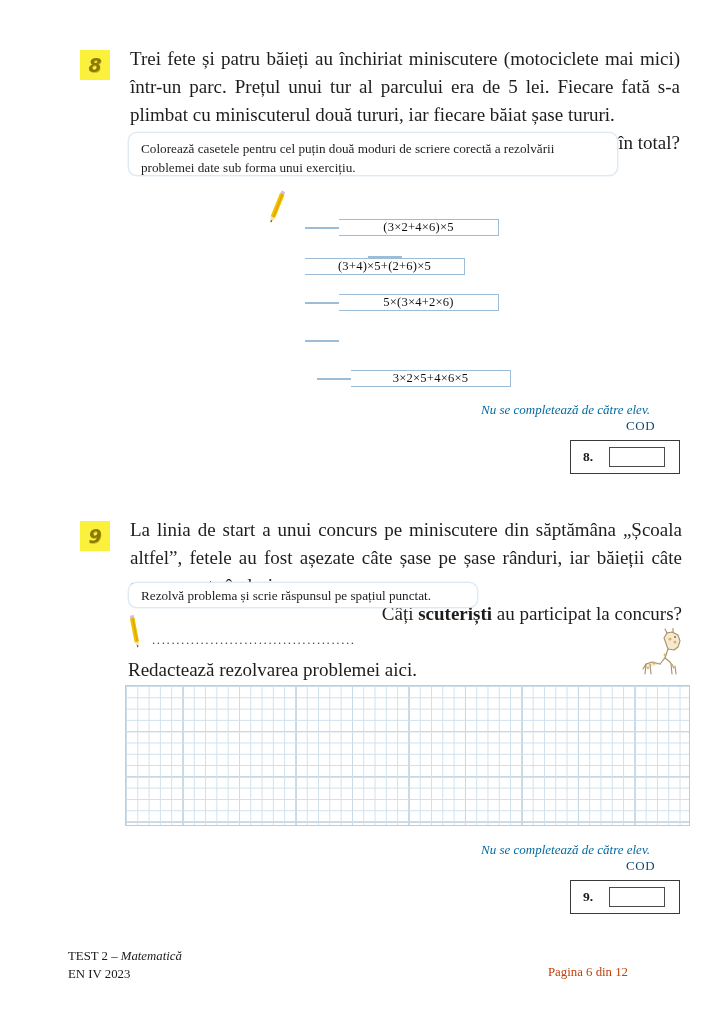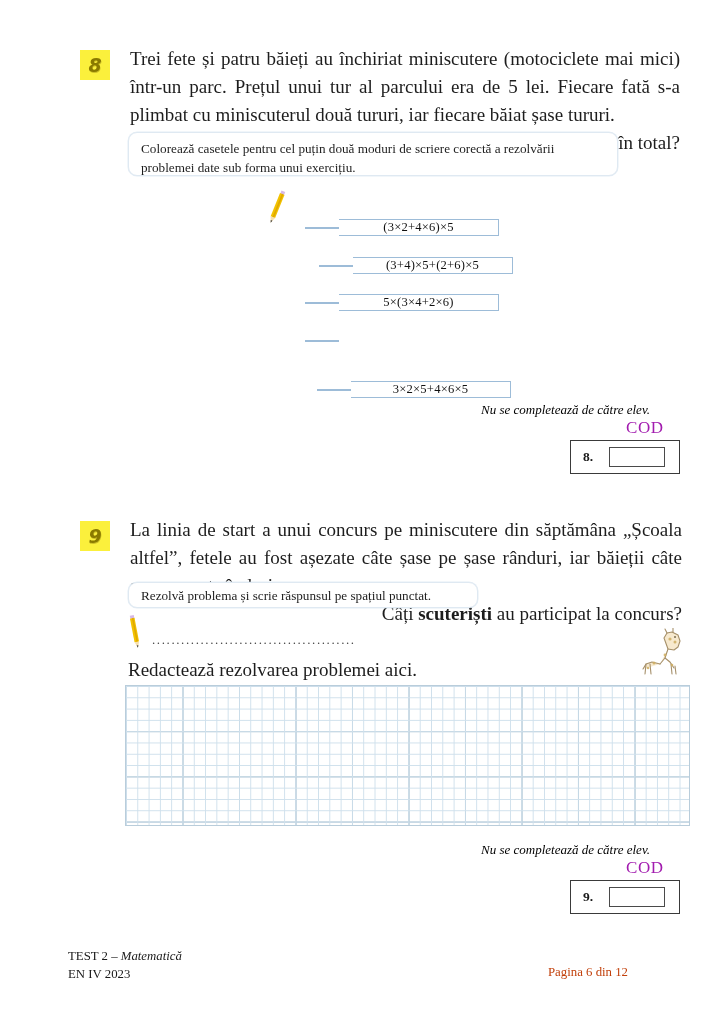--- a/index.html
+++ b/index.html
@@ -93,27 +93,27 @@
     letter-spacing: 0.2px;
     color: #101010;
     white-space: nowrap;
   }
 
   
   .cod-note {
     position: absolute;
     font-style: italic;
     font-size: 13px;
-    color: #000000;
+    color: #0369a1;
     white-space: nowrap;
   }
   .cod-label {
     position: absolute;
-    font-size: 17px;
-    color: #a21caf;
+    font-size: 13px;
+    color: #0c4a6e;
     letter-spacing: 0.6px;
   }
   .cod-box {
     position: absolute;
     width: 110px;
     height: 34px;
     border: 1.2px solid #3a3a3a;
     background: #fff;
     box-sizing: border-box;
     display: flex;
@@ -203,32 +203,32 @@
         <polygon points="12.6,32 17.4,32 15,38" fill="#f6dfae"></polygon>
         <polygon points="14.1,35.4 15.9,35.4 15,38" fill="#3a3a3a"></polygon>
       </g>
     </svg>
   </div>
 
   <div class="expr-row" style="left:305px; top:218px;">
     <div class="expr-check"></div>
     <div class="expr-box">(3×2+4×6)×5</div>
   </div>
-  <div class="expr-row" style="left:319px; top:256px;">
+  <div class="expr-row" style="left:305px; top:256px;flex-direction:column;">
     <div class="expr-check"></div>
     <div class="expr-box">(3+4)×5+(2+6)×5</div>
   </div>
   <div class="expr-row" style="left:305px; top:293px;">
     <div class="expr-check"></div>
     <div class="expr-box">5×(3×4+2×6)</div>
   </div>
   <div class="expr-row" style="left:305px; top:331px;">
     <div class="expr-check"></div>
   </div>
-  <div class="expr-row" style="left:305px; top:380px;padding-left:12px;">
+  <div class="expr-row" style="left:305px; top:369px;padding-left:12px;">
     <div class="expr-check"></div>
     <div class="expr-box">3×2×5+4×6×5</div>
   </div>
 
   <div class="cod-note" style="left:481px; top:402px;">Nu se completează de către elev.</div>
   <div class="cod-label" style="left:626px; top:418px;">COD</div>
   <div class="cod-box" style="left:570px; top:440px;">
     <span class="cod-num">8.</span>
     <span class="cod-slot"></span>
   </div>

